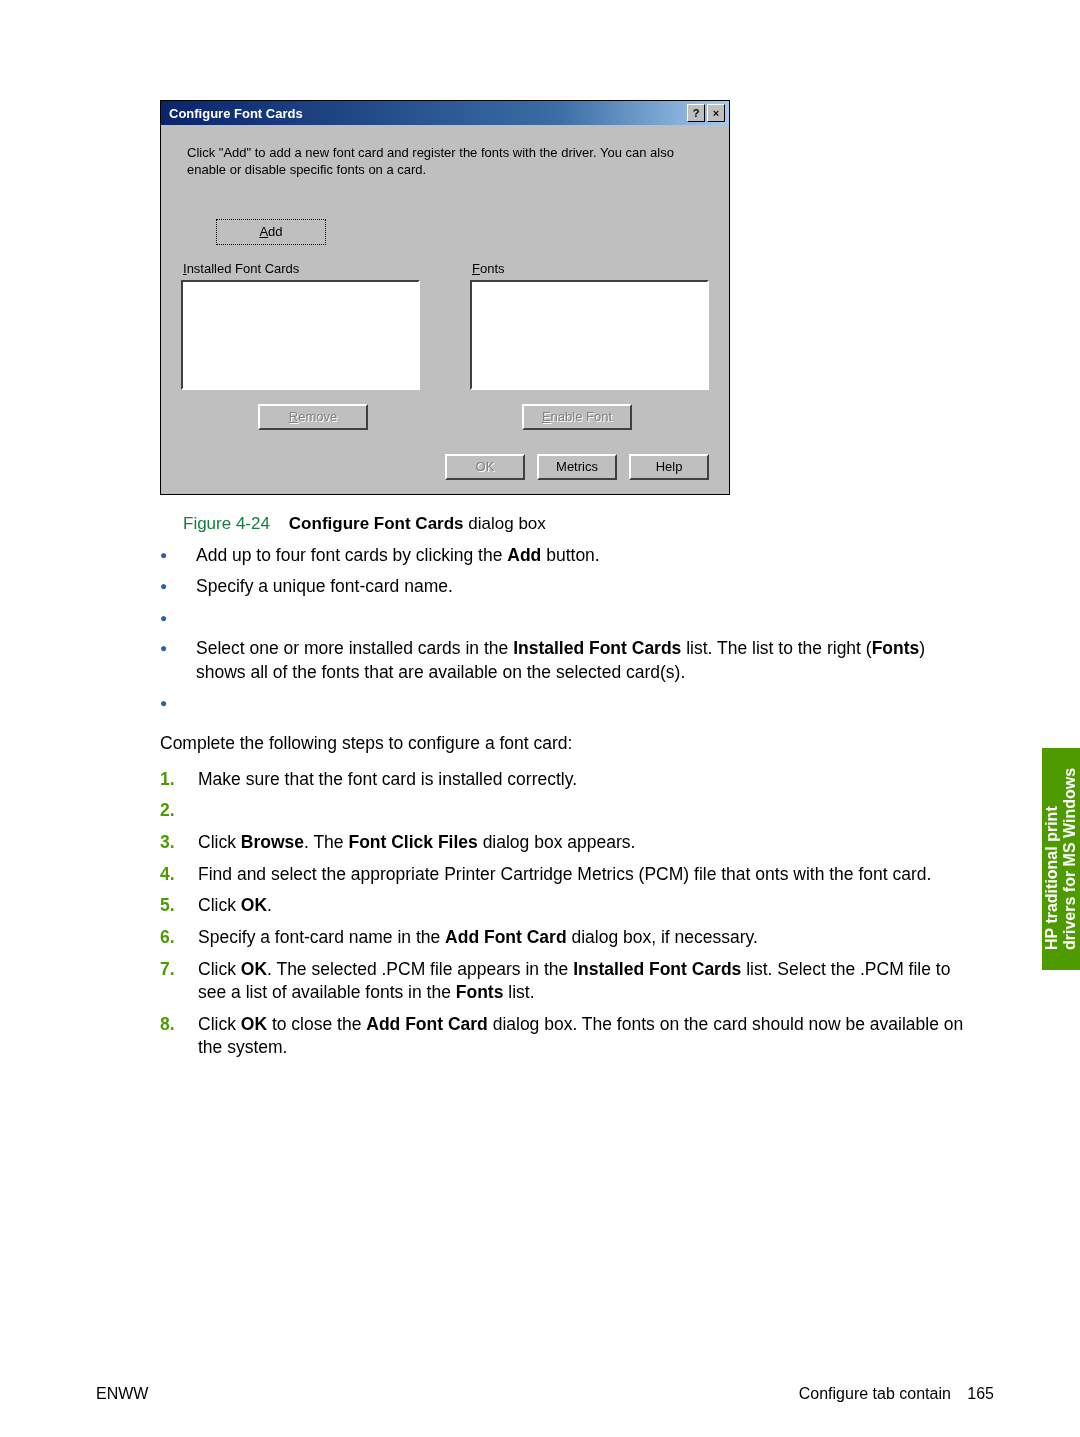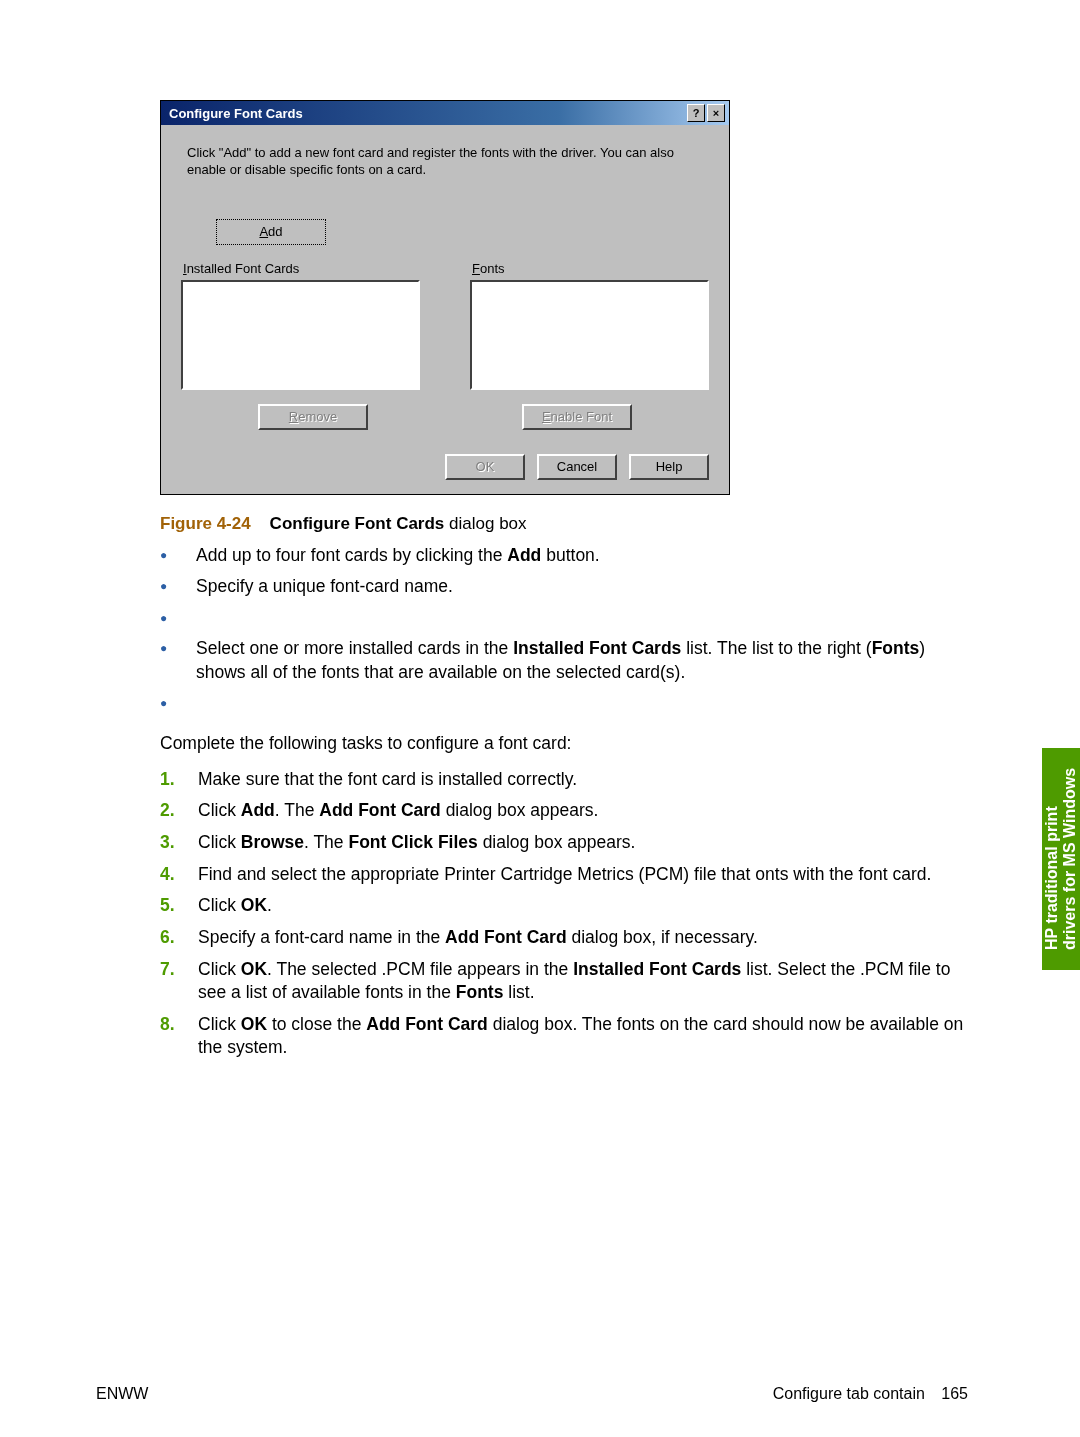--- a/index.html
+++ b/index.html
@@ -76,21 +76,21 @@
     display: flex;
     justify-content: flex-end;
     gap: 12px;
     padding-top: 14px;
     margin-top: 10px;
   }
 
   
   .doc { font-size: 17.5px; line-height: 1.35; }
   .caption { margin-top: 18px; font-size: 17px; }
-  .caption .fig-label { color: #a16207; font-weight: bold; }
+  .caption .fig-label { color: #15803d; font-weight: normal; margin-left: 23px; }
   .caption .fig-strong { font-weight: bold; }
   p { margin: 18px 0 12px 0; }
   .bullets, .numlist { margin: 8px 0 14px 0; padding: 0; list-style: none; }
   .bullets li, .numlist li { display: flex; gap: 16px; margin: 8px 0; }
   .bullet-marker { color: #2c5fa5; font-size: 12px; line-height: 22px; min-width: 20px; }
   .num-marker { color: #4e9b00; font-weight: bold; min-width: 22px; }
   b { font-weight: bold; }
 
   .side-tab {
     position: absolute;
@@ -101,21 +101,21 @@
     font-weight: bold;
     font-size: 16px;
     display: flex; align-items: center; justify-content: center;
     writing-mode: vertical-rl;
     transform: rotate(180deg);
     line-height: 1.15;
   }
 
   .footer {
     position: absolute;
-    left: 96px; right: 112px; bottom: 34px;
+    left: 96px; right: 86px; bottom: 34px;
     display: flex; justify-content: space-between;
     font-size: 16px;
   }
   .footer .pn { margin-left: 12px; }
 </style>
 </head>
 <body>
 
 <div class="page">
 
@@ -157,21 +157,21 @@
         </div>
         <div style="width:50%; text-align:center;">
           <span class="dlg-btn disabled">
             <span class="underline-accesskey">E</span>nable Font
           </span>
         </div>
       </div>
 
       <div class="bottom-btns">
         <span class="dlg-btn sm disabled">OK</span>
-        <span class="dlg-btn sm">Cancel</span>
+        <span class="dlg-btn sm">Metrics</span>
         <span class="dlg-btn sm">Help</span>
       </div>
     </div>
   </div>
 
   <div class="doc">
     <div class="caption">
       <span class="fig-label">Figure 4-24</span>
       &nbsp;&nbsp;
       <span class="fig-strong">Configure Font Cards</span><span> dialog box</span>
@@ -192,30 +192,29 @@
       </li>
       <li>
         <span class="bullet-marker">●</span>
         <span><span>Select one or more installed cards in the </span><b>Installed Font Cards</b><span> list. The list to the right (</span><b>Fonts</b><span>) shows all of the fonts that are available on the selected card(s).</span></span>
       </li>
       <li>
         <span class="bullet-marker">●</span>
       </li>
     </ul>
 
-    <p>Complete the following tasks to configure a font card:</p>
+    <p>Complete the following steps to configure a font card:</p>
 
     <ol class="numlist">
       <li>
         <span class="num-marker">1.</span>
         <span>Make sure that the font card is installed correctly.</span>
       </li>
       <li>
         <span class="num-marker">2.</span>
-        <span><span>Click </span><b>Add</b><span>. The </span><b>Add Font Card</b><span> dialog box appears.</span></span>
       </li>
       <li>
         <span class="num-marker">3.</span>
         <span><span>Click </span><b>Browse</b><span>. The </span><b>Font Click Files</b><span> dialog box appears.</span></span>
       </li>
       <li>
         <span class="num-marker">4.</span>
         <span>Find and select the appropriate Printer Cartridge Metrics (PCM) file that onts with the font card.</span>
       </li>
       <li>

